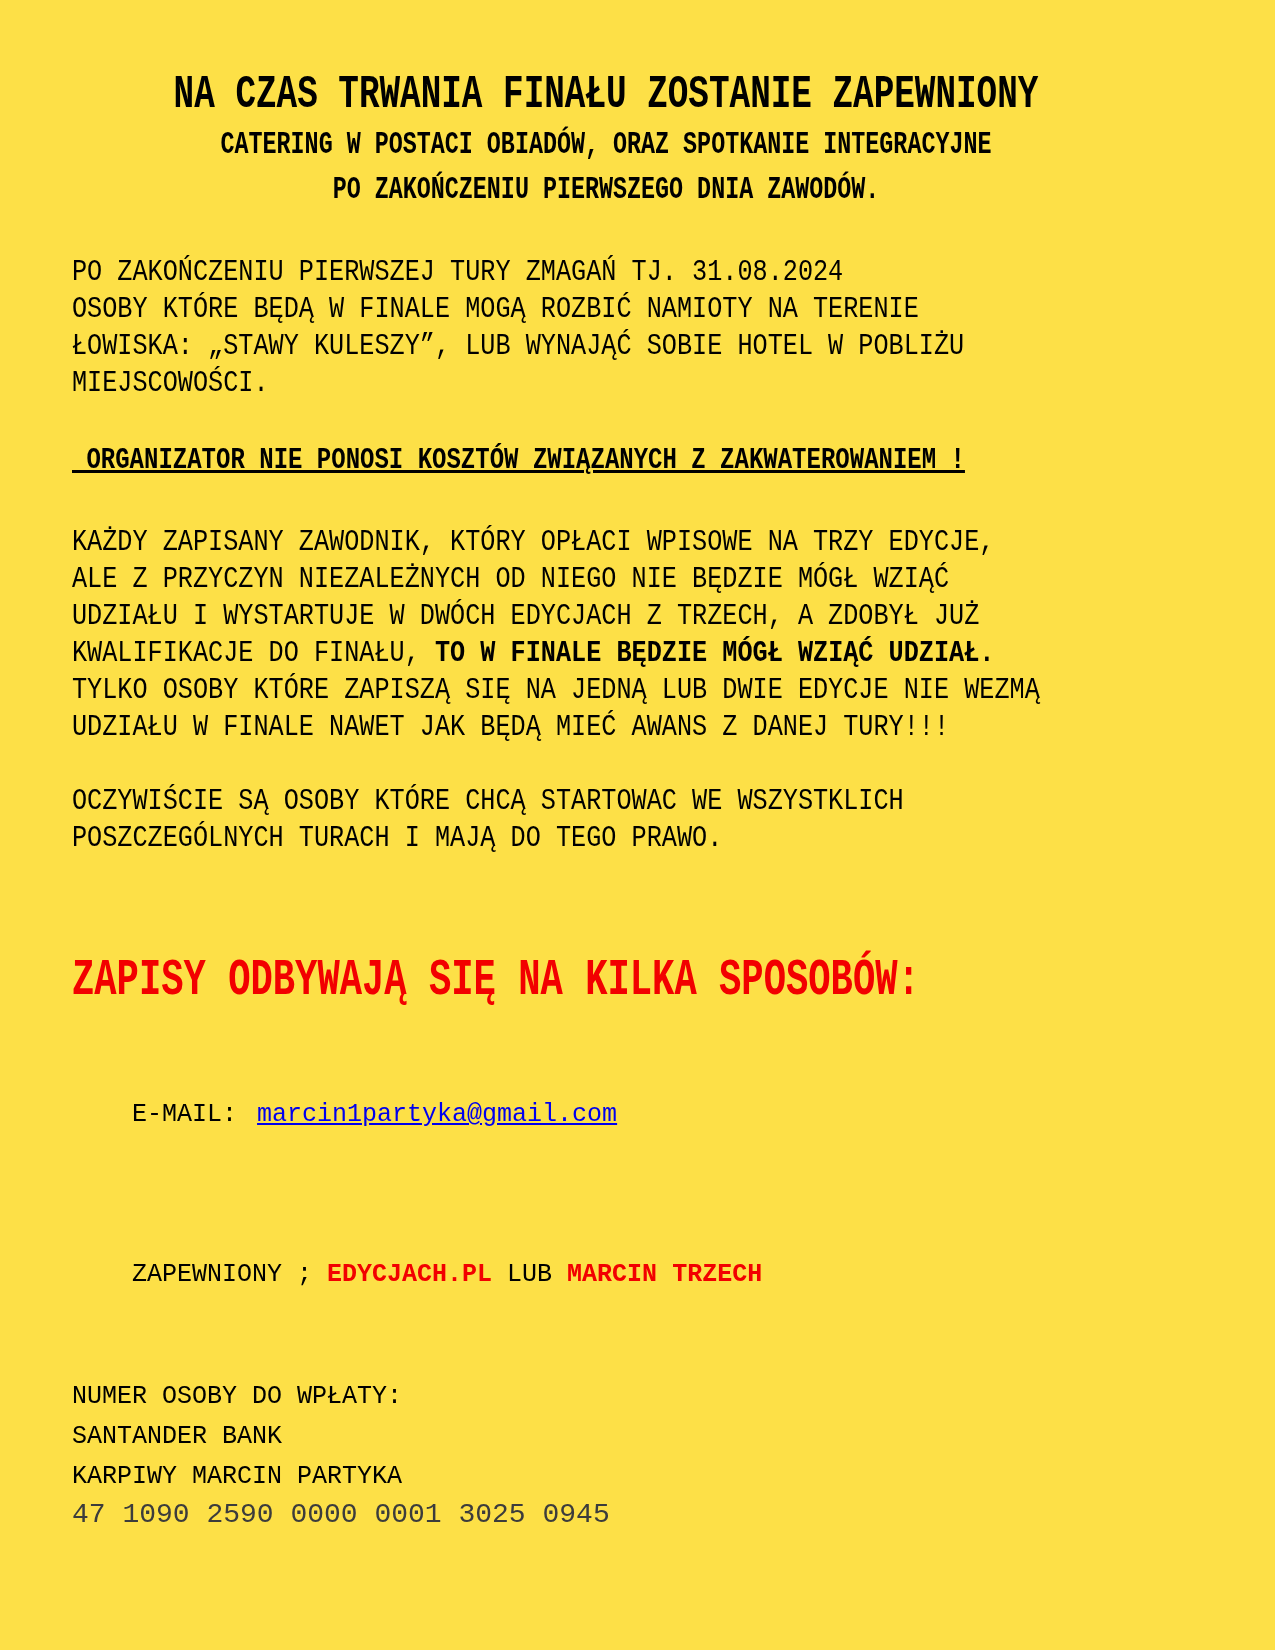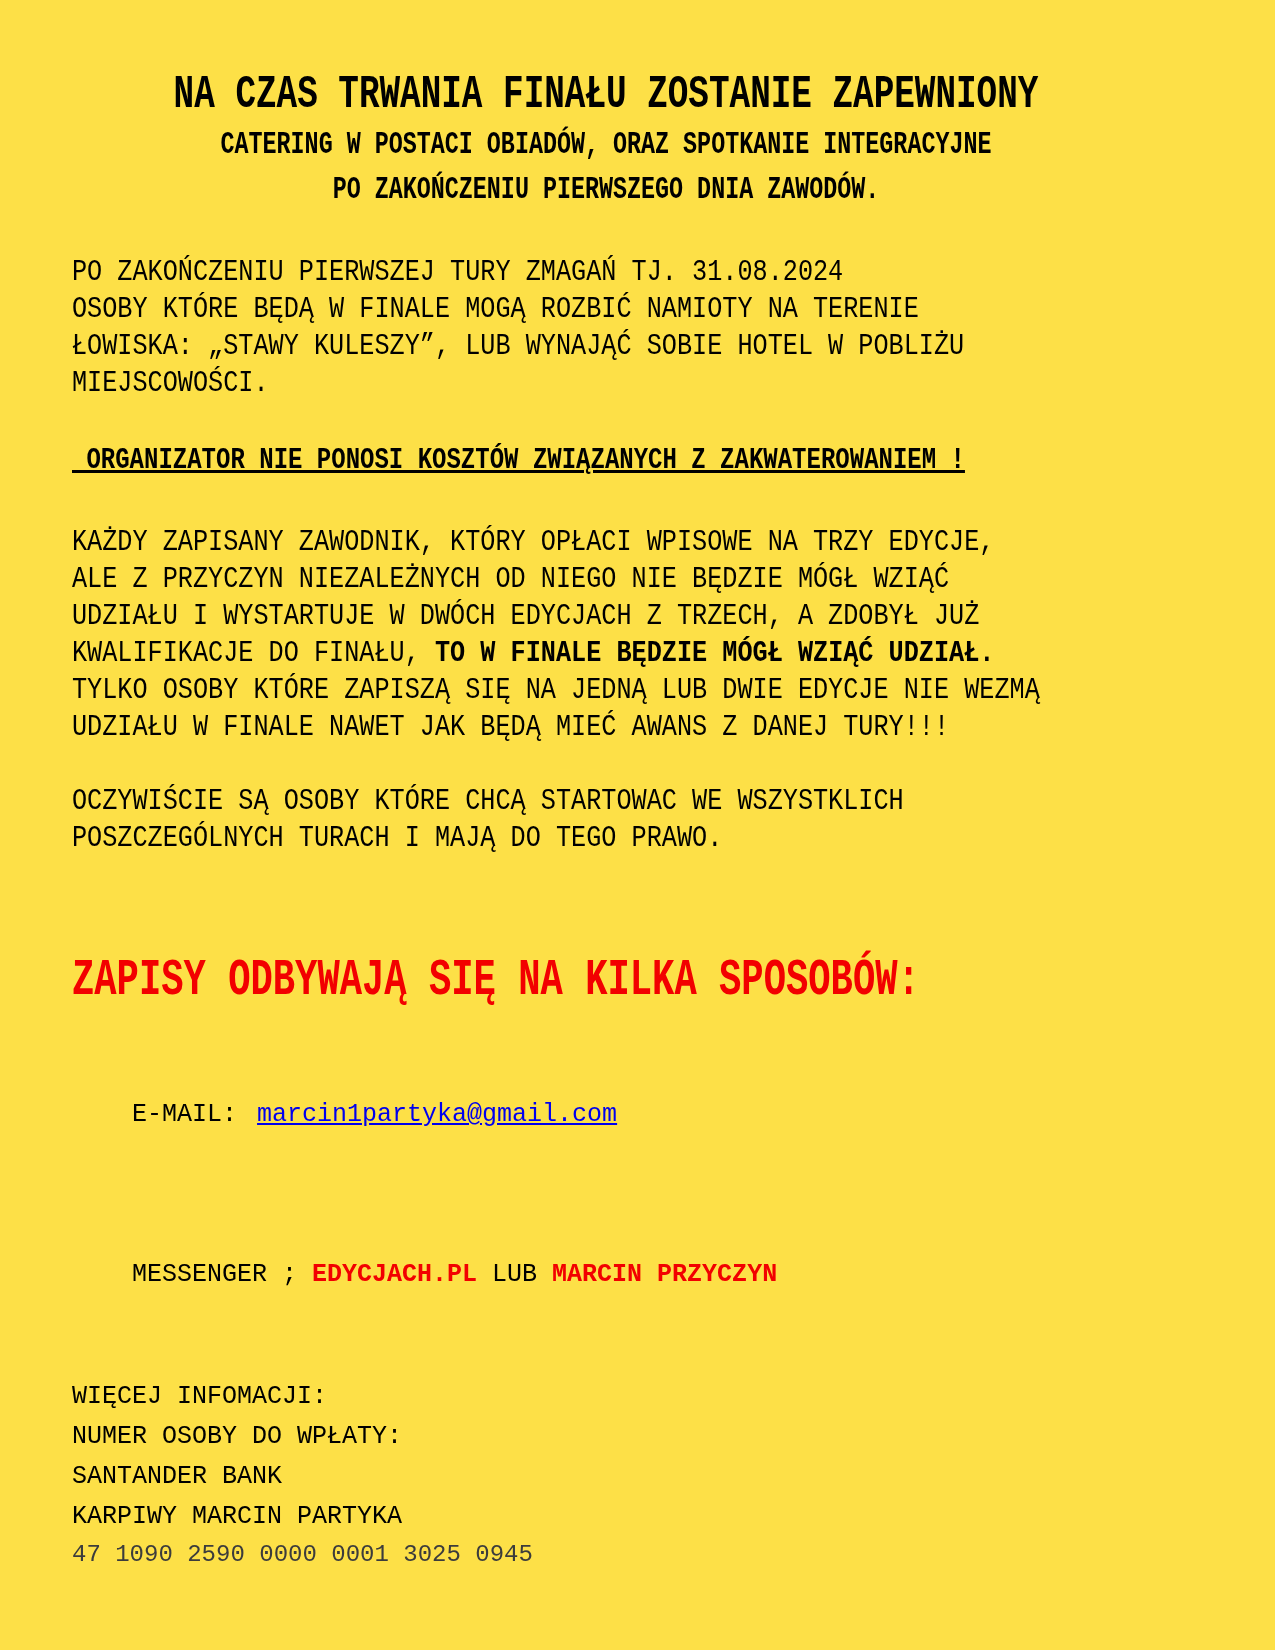--- a/index.html
+++ b/index.html
@@ -85,21 +85,21 @@
     color: #0000ee;
     text-decoration: underline;
     margin-left: 20px;
     cursor: pointer;
   }
   .messenger-line { margin-top: 40px; }
   .red-bold { color: #f20000; font-weight: bold; }
 
   .info-block { margin-top: 42px; }
   .account-number {
-    font-size: 24px;
+    font-size: 28px;
     line-height: 28px;
     color: #3c3c3c;
     margin-top: 4px;
     white-space: pre;
   }
 </style>
 </head>
 <body>
 
 <div class="page">
@@ -127,24 +127,23 @@
   <div class="narrow body-para p-allrounds">OCZYWIŚCIE SĄ OSOBY KTÓRE CHCĄ STARTOWAC WE WSZYSTKLICH
 POSZCZEGÓLNYCH TURACH I MAJĄ DO TEGO PRAWO.</div>
 
   <div class="narrow signup-heading">ZAPISY ODBYWAJĄ SIĘ NA KILKA SPOSOBÓW:</div>
 
   <div class="contact-line email-line">
     <span>E-MAIL:</span><a class="email-link">marcin1partyka@gmail.com</a>
   </div>
 
   <div class="contact-line messenger-line">
-    <span>MESSENGER ; </span><span class="red-bold">EDYCJACH.PL</span><span> LUB </span><span class="red-bold">MARCIN PRZYCZYN</span>
+    <span>ZAPEWNIONY ; </span><span class="red-bold">EDYCJACH.PL</span><span> LUB </span><span class="red-bold">MARCIN TRZECH</span>
   </div>
 
   <div class="info-block">
-    <div class="contact-line">WIĘCEJ INFOMACJI:</div>
     <div class="contact-line">NUMER OSOBY DO WPŁATY:</div>
     <div class="contact-line">SANTANDER BANK</div>
     <div class="contact-line">KARPIWY MARCIN PARTYKA</div>
     <div class="account-number">47 1090 2590 0000 0001 3025 0945</div>
   </div>
 
 </div>
 
 </body></html>

